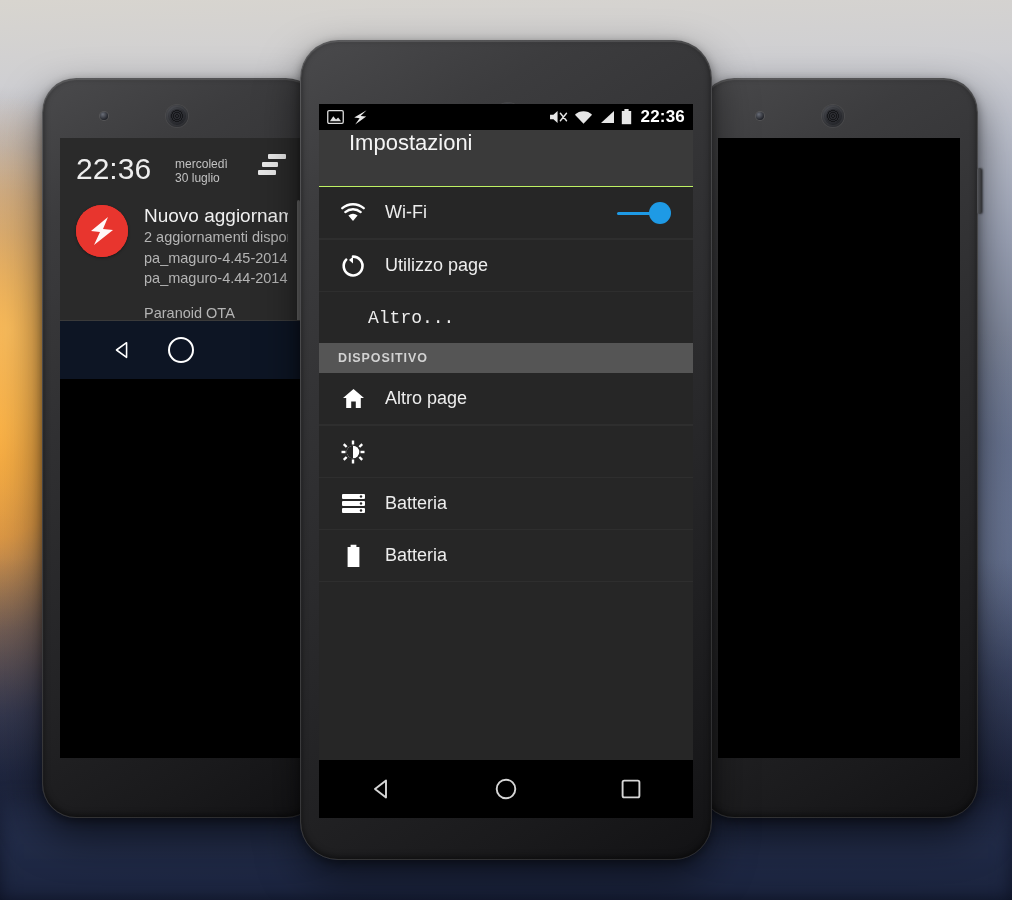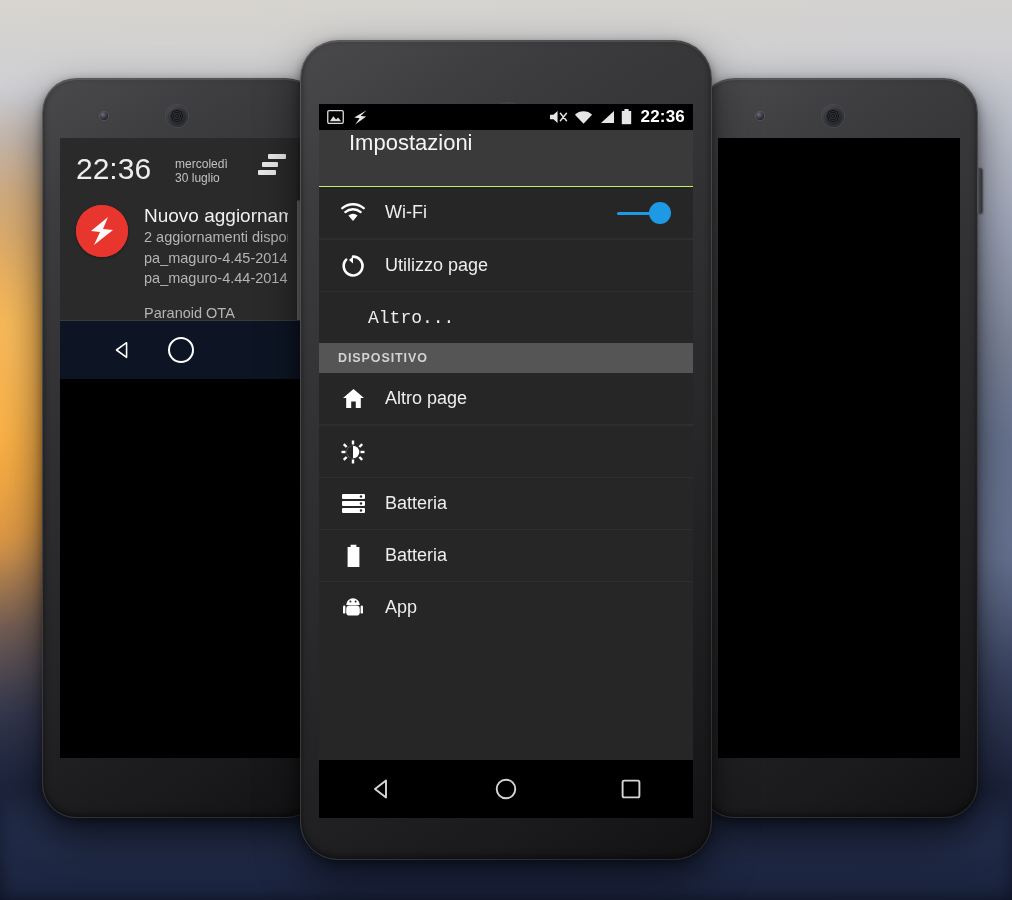--- a/index.html
+++ b/index.html
@@ -364,33 +364,20 @@
           <div class="srow">
             <span class="sic">
               <svg width="15" height="24" viewBox="0 0 15 24">
                   <path d="M4.6 0.8 L10.4 0.8 L10.4 3 L13.4 3 L13.4 23 L1.6 23 L1.6 3 L4.6 3 Z" fill="#fff"></path>
                 </svg>
             </span>
             <span class="slabel">Batteria</span>
           </div>
           <div class="sdivider"></div>
 
-          <div class="srow">
-            <span class="sic">
-              <svg width="20" height="22" viewBox="0 0 20 22">
-                  <path d="M3.2 8 A6.8 6.8 0 0 1 16.8 8 Z" fill="#fff"></path>
-                  <rect x="3.2" y="8.6" width="13.6" height="10" rx="3.4" fill="#fff"></rect>
-                  <rect x="0" y="8.6" width="2.4" height="8" rx="1.2" fill="#fff"></rect>
-                  <rect x="17.6" y="8.6" width="2.4" height="8" rx="1.2" fill="#fff"></rect>
-                  <circle cx="7.4" cy="4.6" r="1" fill="#262626"></circle>
-                  <circle cx="12.6" cy="4.6" r="1" fill="#262626"></circle>
-                </svg>
-            </span>
-            <span class="slabel">App</span>
-          </div>
         </div>
 
         <div class="navbar">
           <div>
             <svg width="26" height="26" viewBox="0 0 26 26">
                 <path d="M18 4.5 L7 13 L18 21.5 Z" fill="none" stroke="#d6d6d6" stroke-width="1.9" stroke-linejoin="round"></path>
               </svg>
           </div>
           <div>
             <svg width="26" height="26" viewBox="0 0 26 26">

